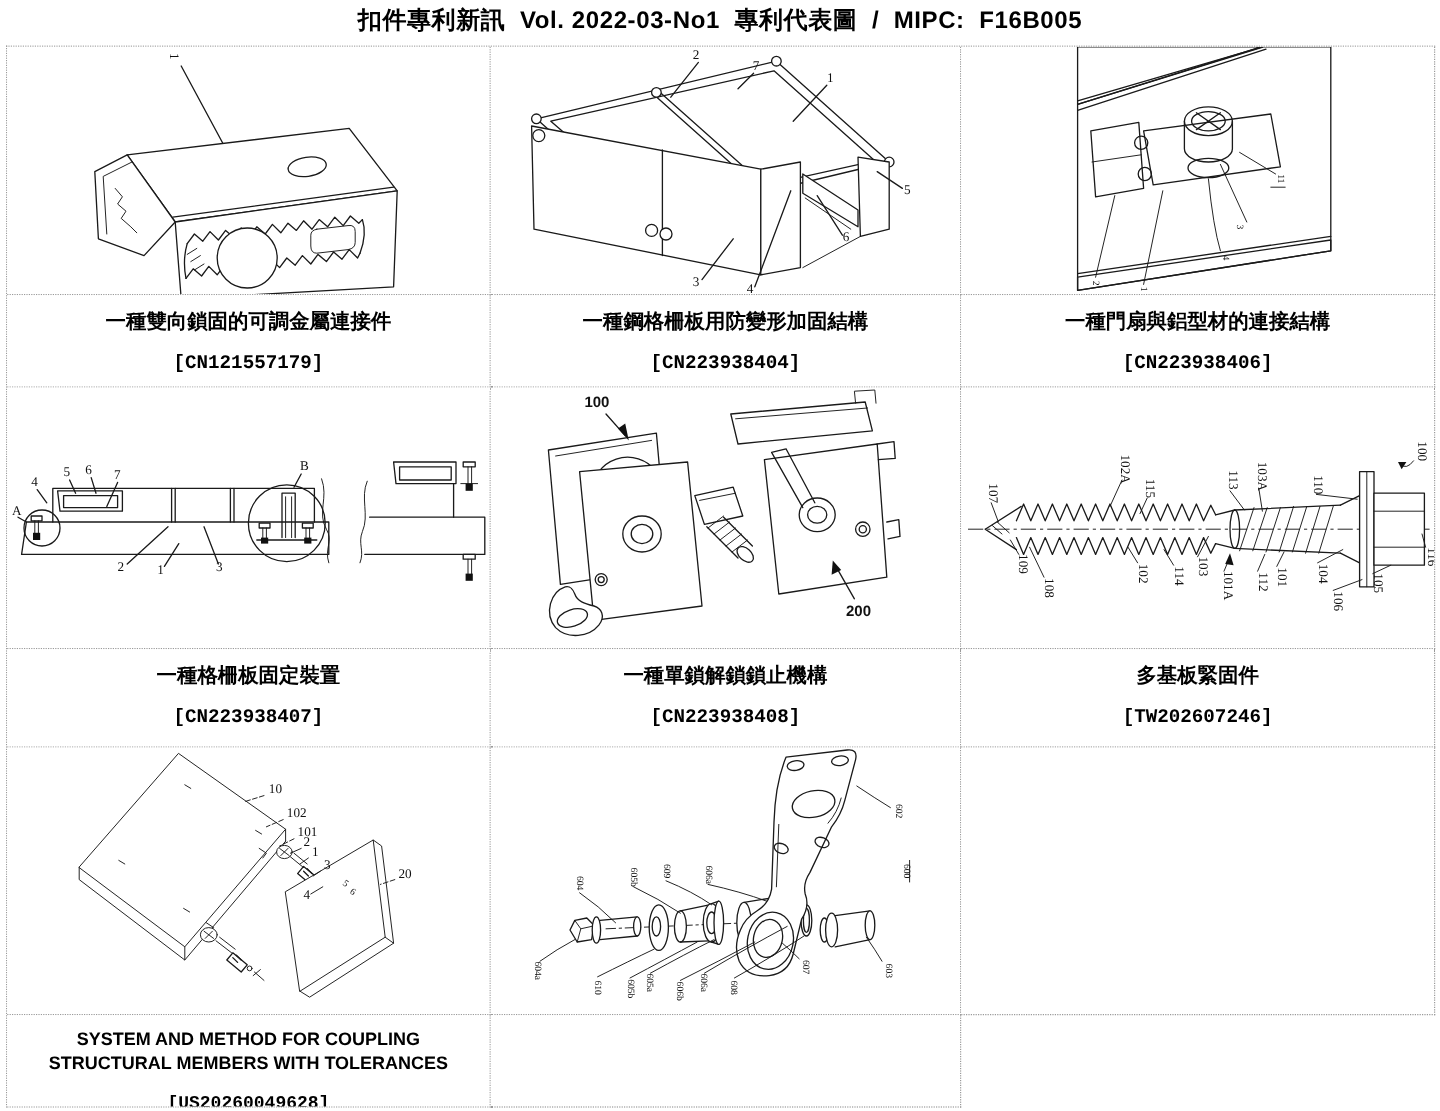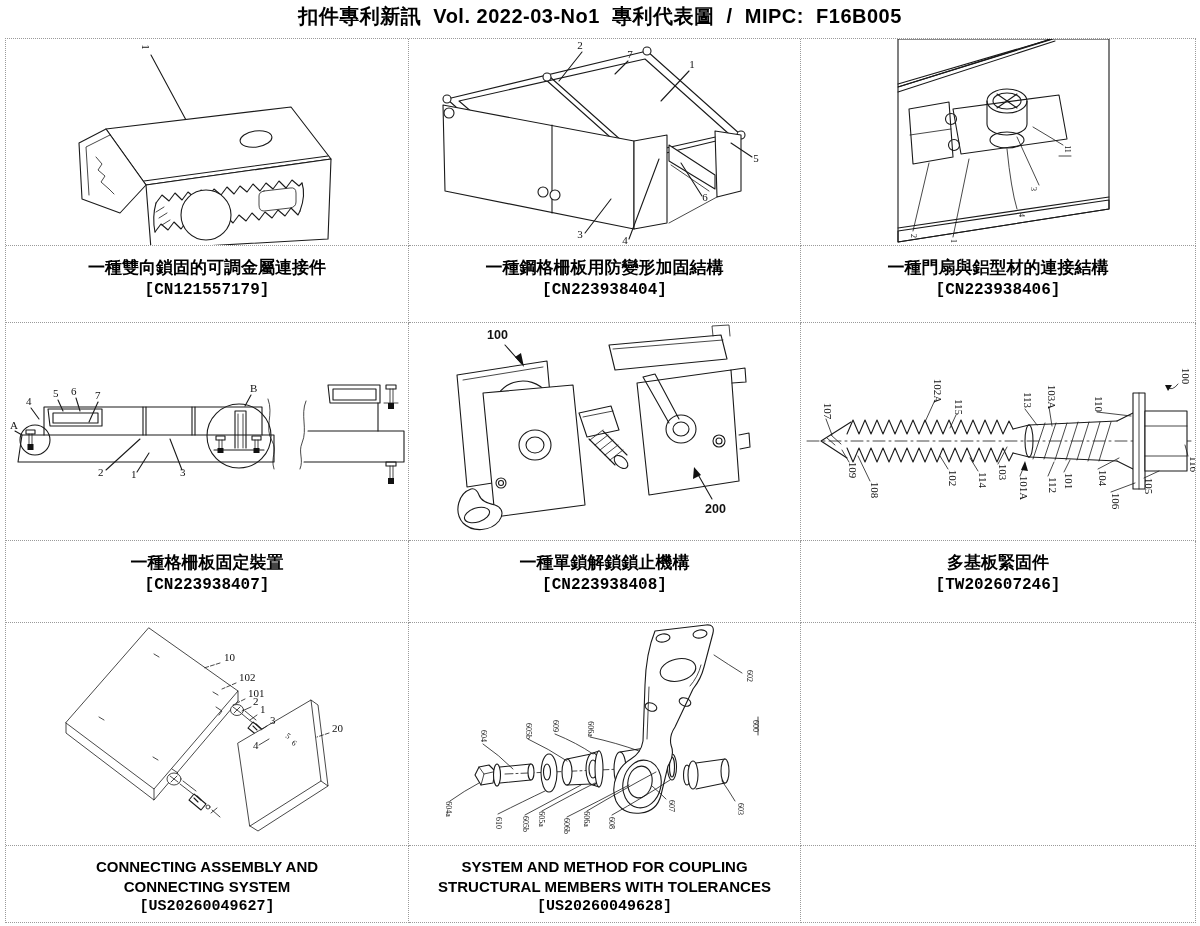--- a/index.html
+++ b/index.html
@@ -3,21 +3,21 @@
 <meta charset="utf-8">
 <style>
   html,body{margin:0;padding:0;background:#fff;}
   body{width:1200px;height:926px;position:relative;font-family:"Liberation Sans",sans-serif;color:#000;overflow:hidden;}
   .header{position:absolute;top:3px;left:0;width:100%;text-align:center;font-weight:bold;font-size:20px;letter-spacing:.5px;white-space:pre;}
   .grid{position:absolute;left:5px;top:38px;width:1190px;height:884px;display:grid;
         grid-template-columns:403px 392px 395px;
         grid-template-rows:207px 77px 218px 82px 223px 77px;
         border-top:1px dotted #9a9a9a;border-left:1px dotted #9a9a9a;}
   .cell{border-right:1px dotted #9a9a9a;border-bottom:1px dotted #9a9a9a;box-sizing:border-box;overflow:hidden;background:#fff;}
-  .cap{display:flex;flex-direction:column;align-items:center;padding-top:11px;font-weight:bold;text-align:center;}
+  .cap{display:flex;flex-direction:column;align-items:center;padding-top:11px;font-weight:bold;text-align:center;gap:13px;}
   .cap .t{font-size:17px;line-height:1.35;}
   .cap .p{font-size:16px;line-height:1.35;font-family:Liberation Mono, monospace;}
   .cap.en .t{font-size:15px;line-height:1.3;}
   .cap.en .p{font-size:15px;line-height:1.4;}
   .cap.en7 .t{max-width:320px;}
   .cap.en8 .t{max-width:386px;text-align:center;}
   svg{display:block;width:100%;height:100%;}
   svg text{font-family:"Liberation Serif",serif;font-size:11px;fill:#111;font-weight:normal;}
   svg text.sans{font-family:"Liberation Sans",sans-serif;font-weight:bold;font-size:12.5px;}
   svg text.tiny{font-size:8px;}
@@ -422,23 +422,19 @@
         <text class="tiny" x="260" y="183" transform="rotate(90 260 183)" text-anchor="middle">607</text>
         <path class="thin" d="M257,176 Q250,169 243,163"></path>
         <text class="tiny" x="329" y="186" transform="rotate(90 329 186)" text-anchor="middle">603</text>
         <path class="thin" d="M326,178 Q320,168 313,158"></path>
       </g>
     </svg>
   </div>
 
   <div class="cell"></div>
 
-  <div class="cell cap en en7">
-    <div class="t">CONNECTING ASSEMBLY AND CONNECTING SYSTEM</div>
-    <div class="p">[US20260049627]</div>
-  </div>
   <div class="cell cap en en8">
     <div class="t">SYSTEM AND METHOD FOR COUPLING STRUCTURAL MEMBERS WITH TOLERANCES</div>
     <div class="p">[US20260049628]</div>
   </div>
   <div class="cell"></div>
 
 </div>
 
 </body></html>

